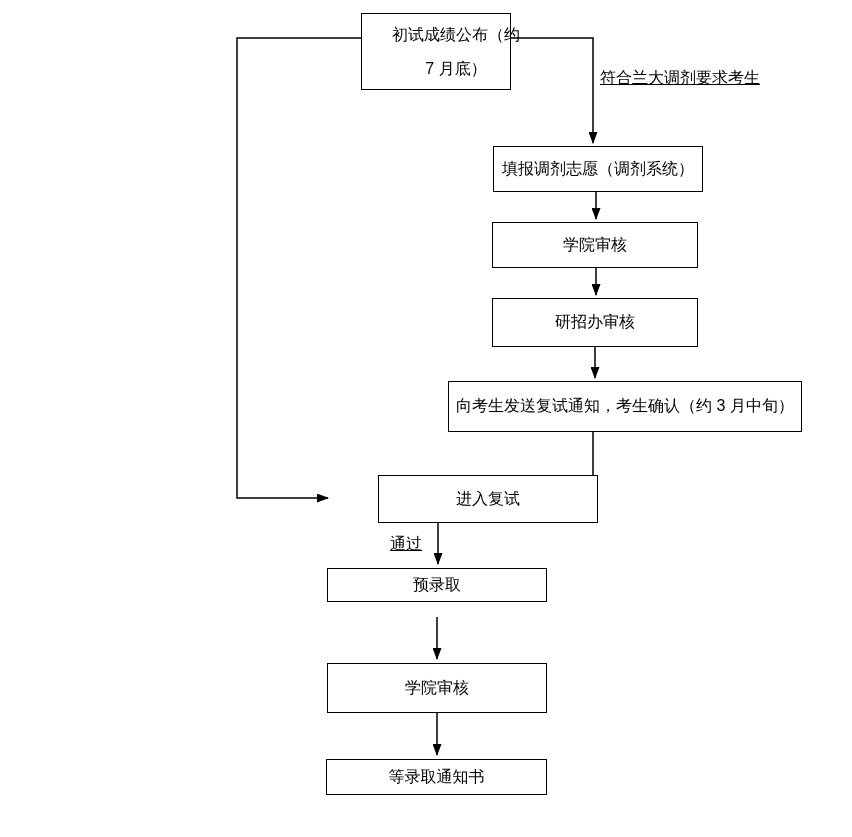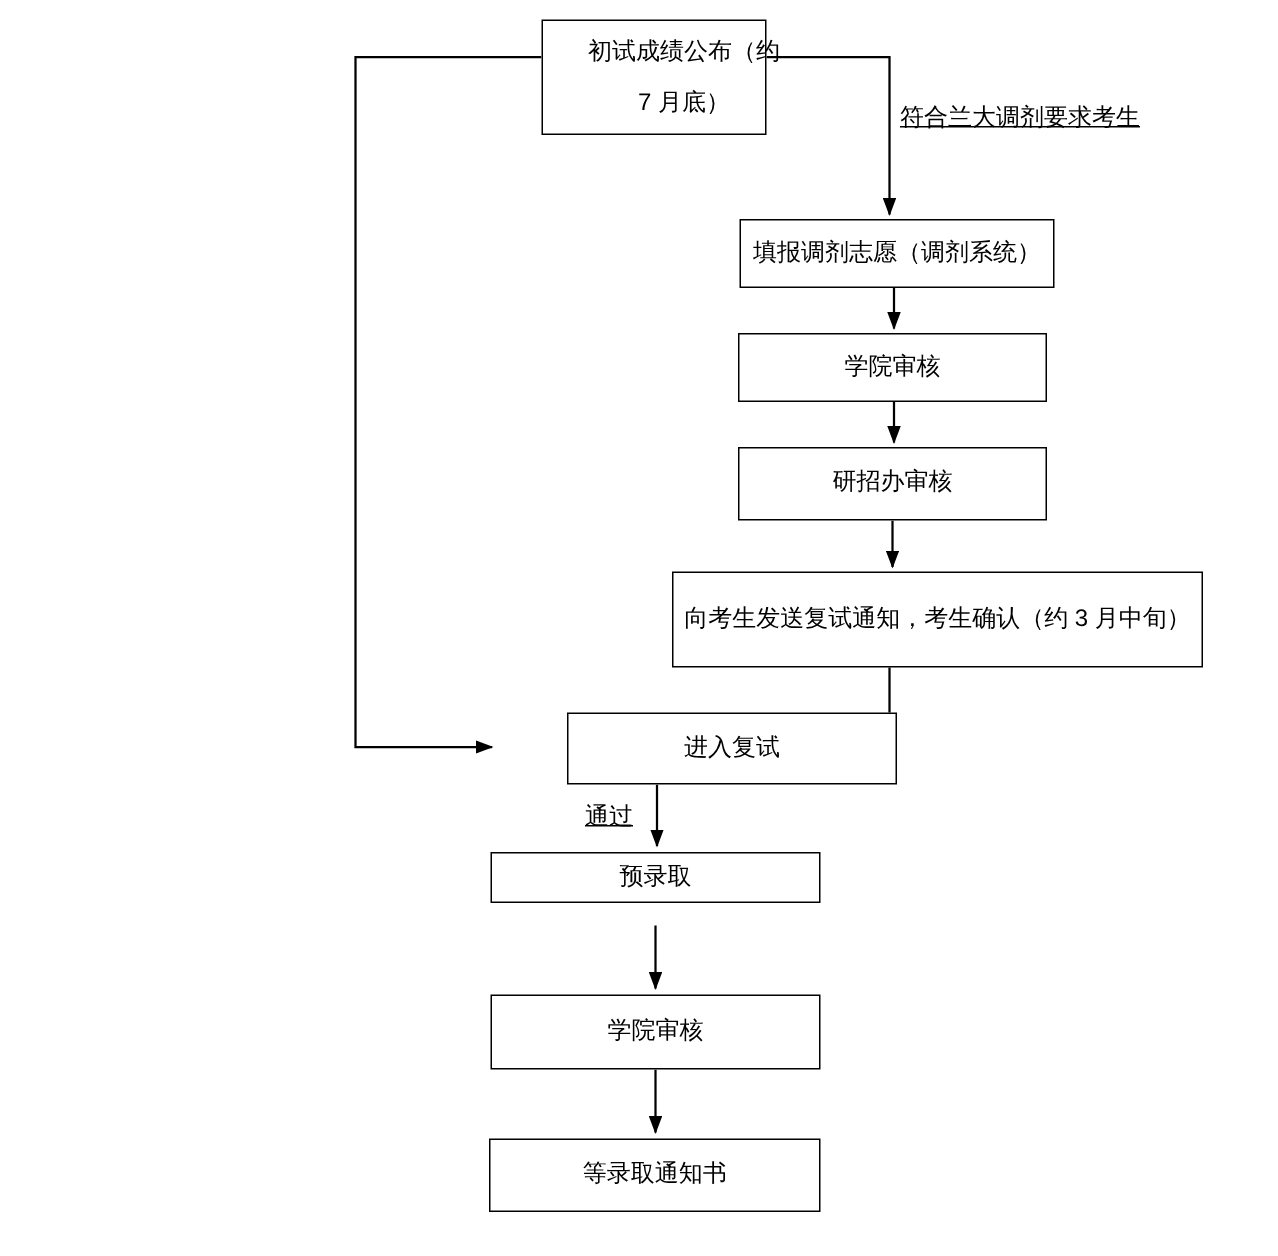--- a/index.html
+++ b/index.html
@@ -91,37 +91,37 @@
   </div>
 
   <div class="node" style="left:492px; top:222px; width:206px; height:46px;">
     <span>学院审核</span>
   </div>
 
   <div class="node" style="left:492px; top:298px; width:206px; height:49px;">
     <span>研招办审核</span>
   </div>
 
-  <div class="node" style="left:448px; top:381px; width:354px; height:64px;">
+  <div class="node" style="left:448px; top:381px; width:354px; height:51px;">
     <span>向考生发送复试通知，考生确认（约 3 月中旬）</span>
   </div>
 
   <div class="node" style="left:330px; top:475px; width:220px; height:48px;margin-left:48px;">
     <span>进入复试</span>
   </div>
 
   <div class="node" style="left:327px; top:568px; width:220px; height:34px;">
     <span>预录取</span>
   </div>
 
   <div class="node" style="left:327px; top:663px; width:220px; height:50px;">
     <span>学院审核</span>
   </div>
 
-  <div class="node" style="left:326px; top:759px; width:221px; height:49px;">
+  <div class="node" style="left:326px; top:759px; width:221px; height:36px;">
     <span>等录取通知书</span>
   </div>
 
   <div class="edge-label" style="left:600px; top:68px;">符合兰大调剂要求考生</div>
 
 
   <div class="edge-label" style="left:390px; top:534px;">通过</div>
 
 </div>
 

